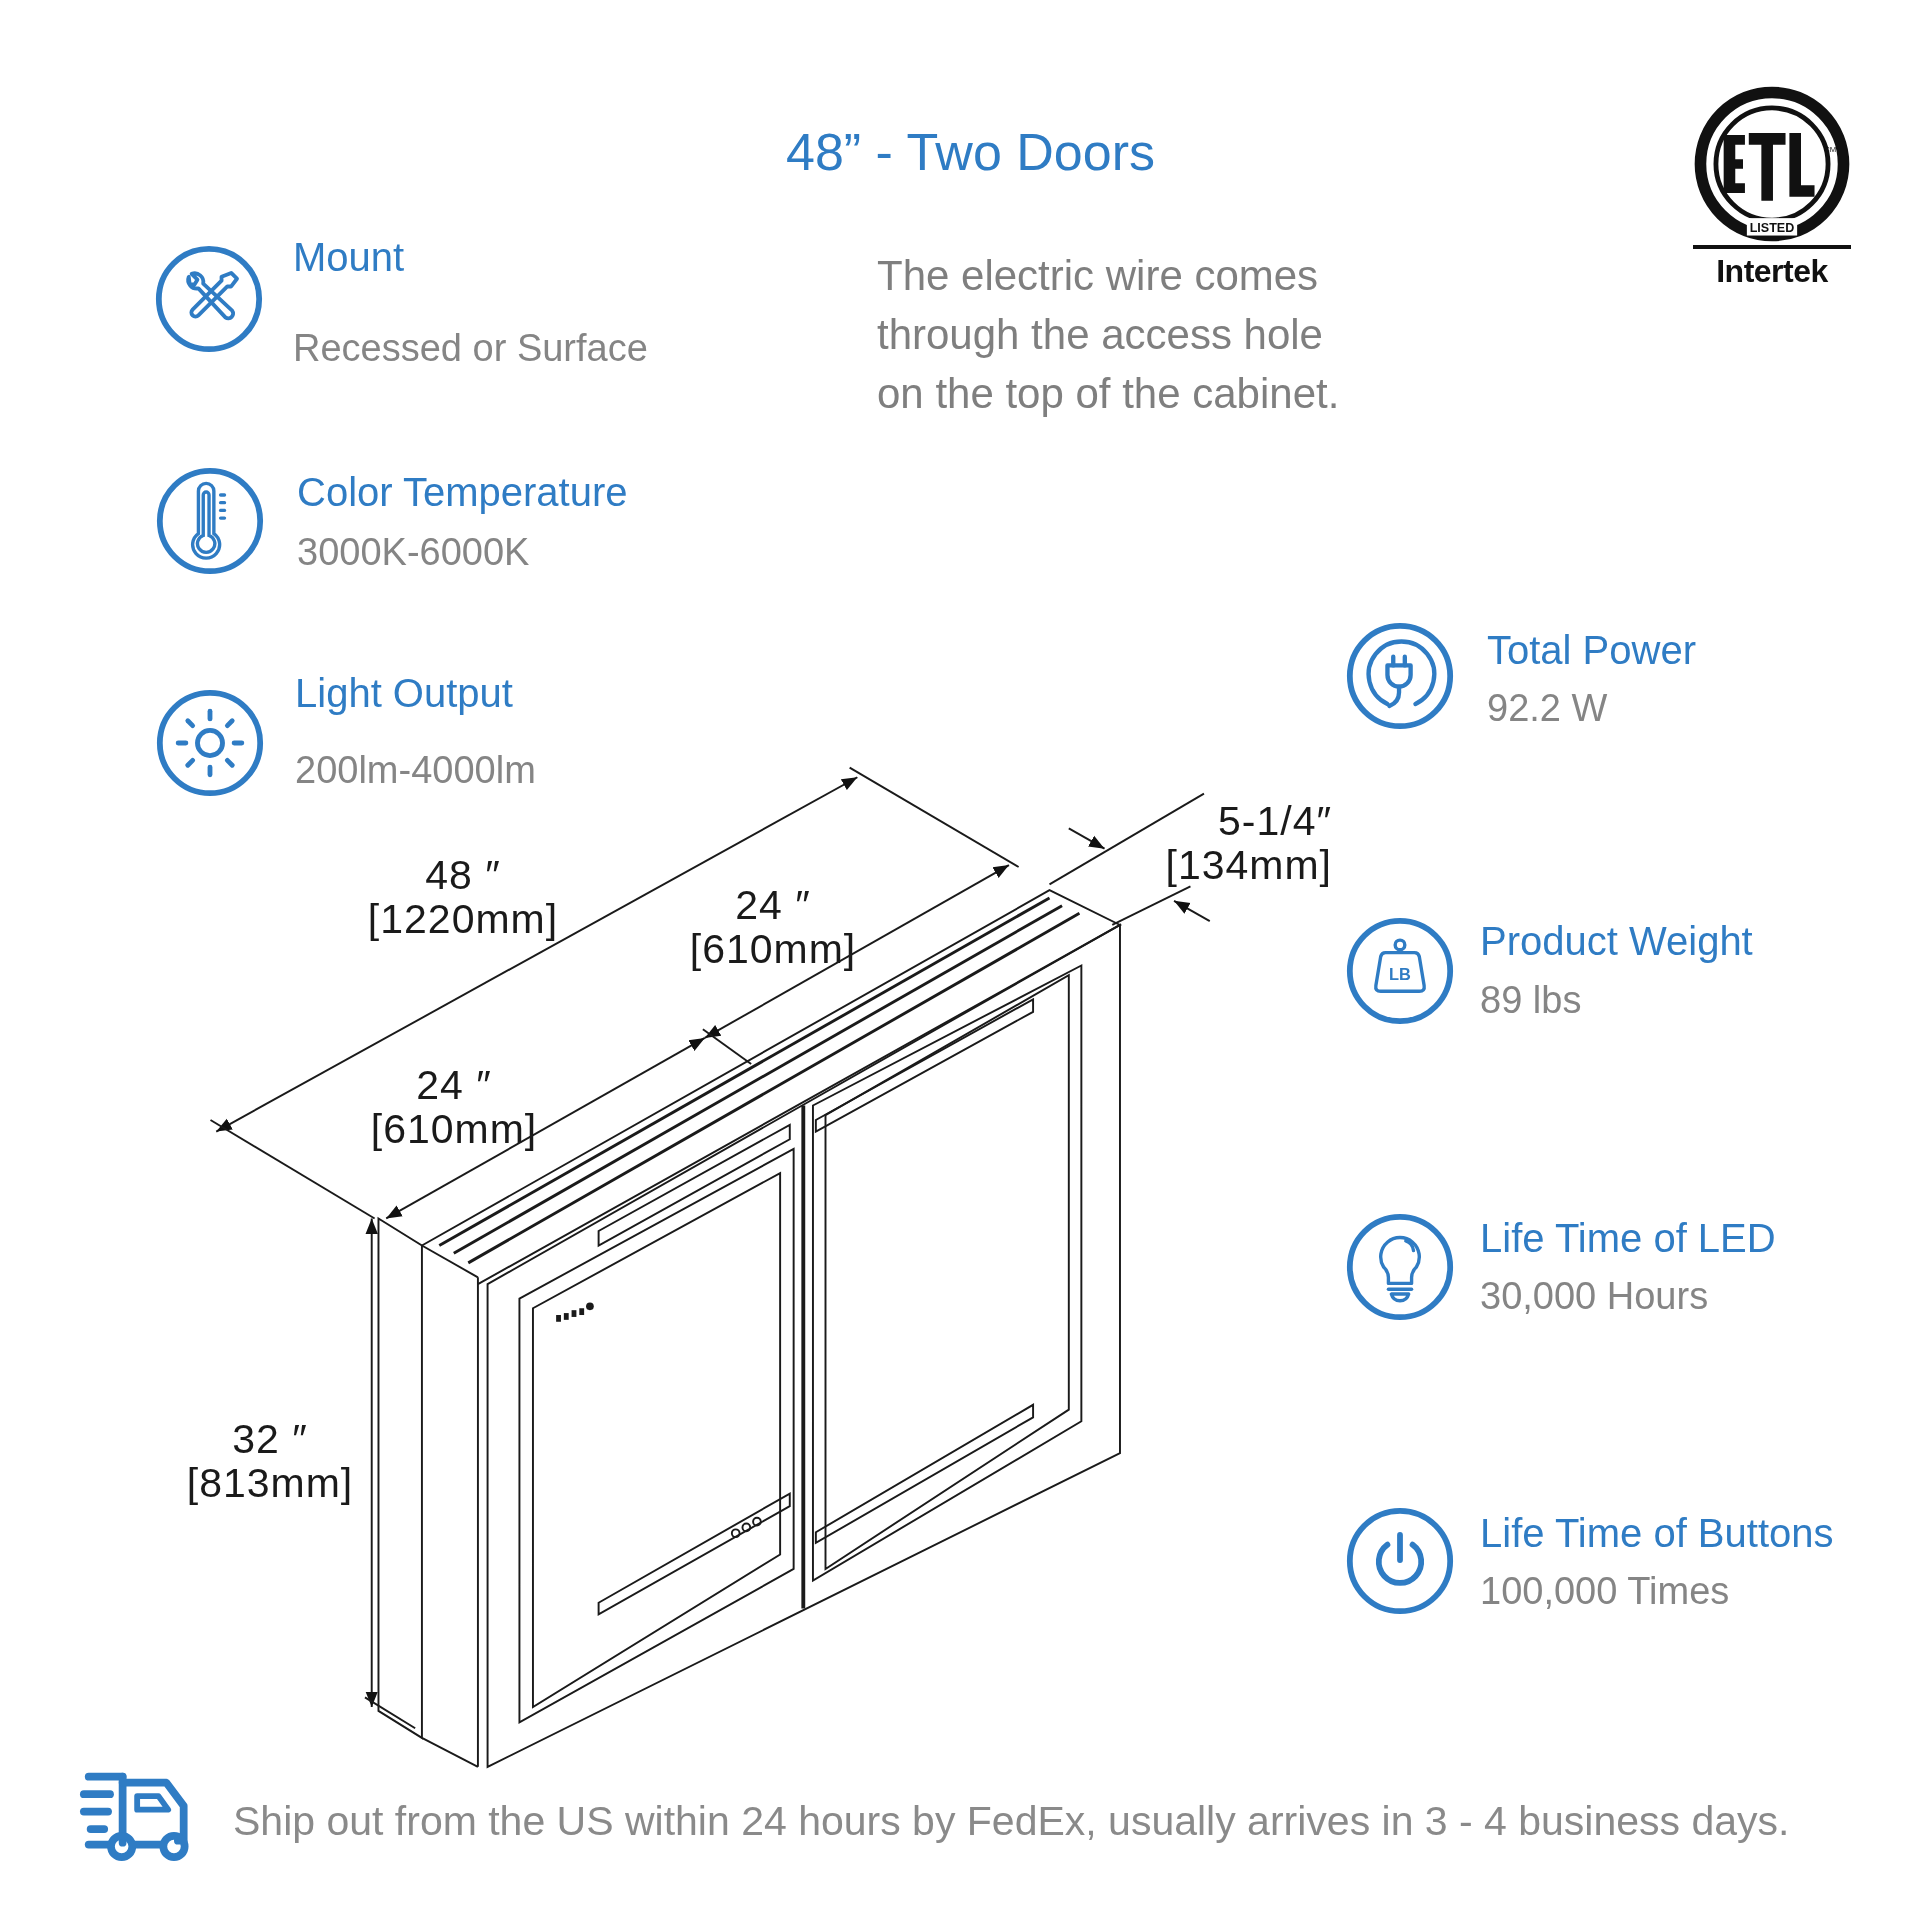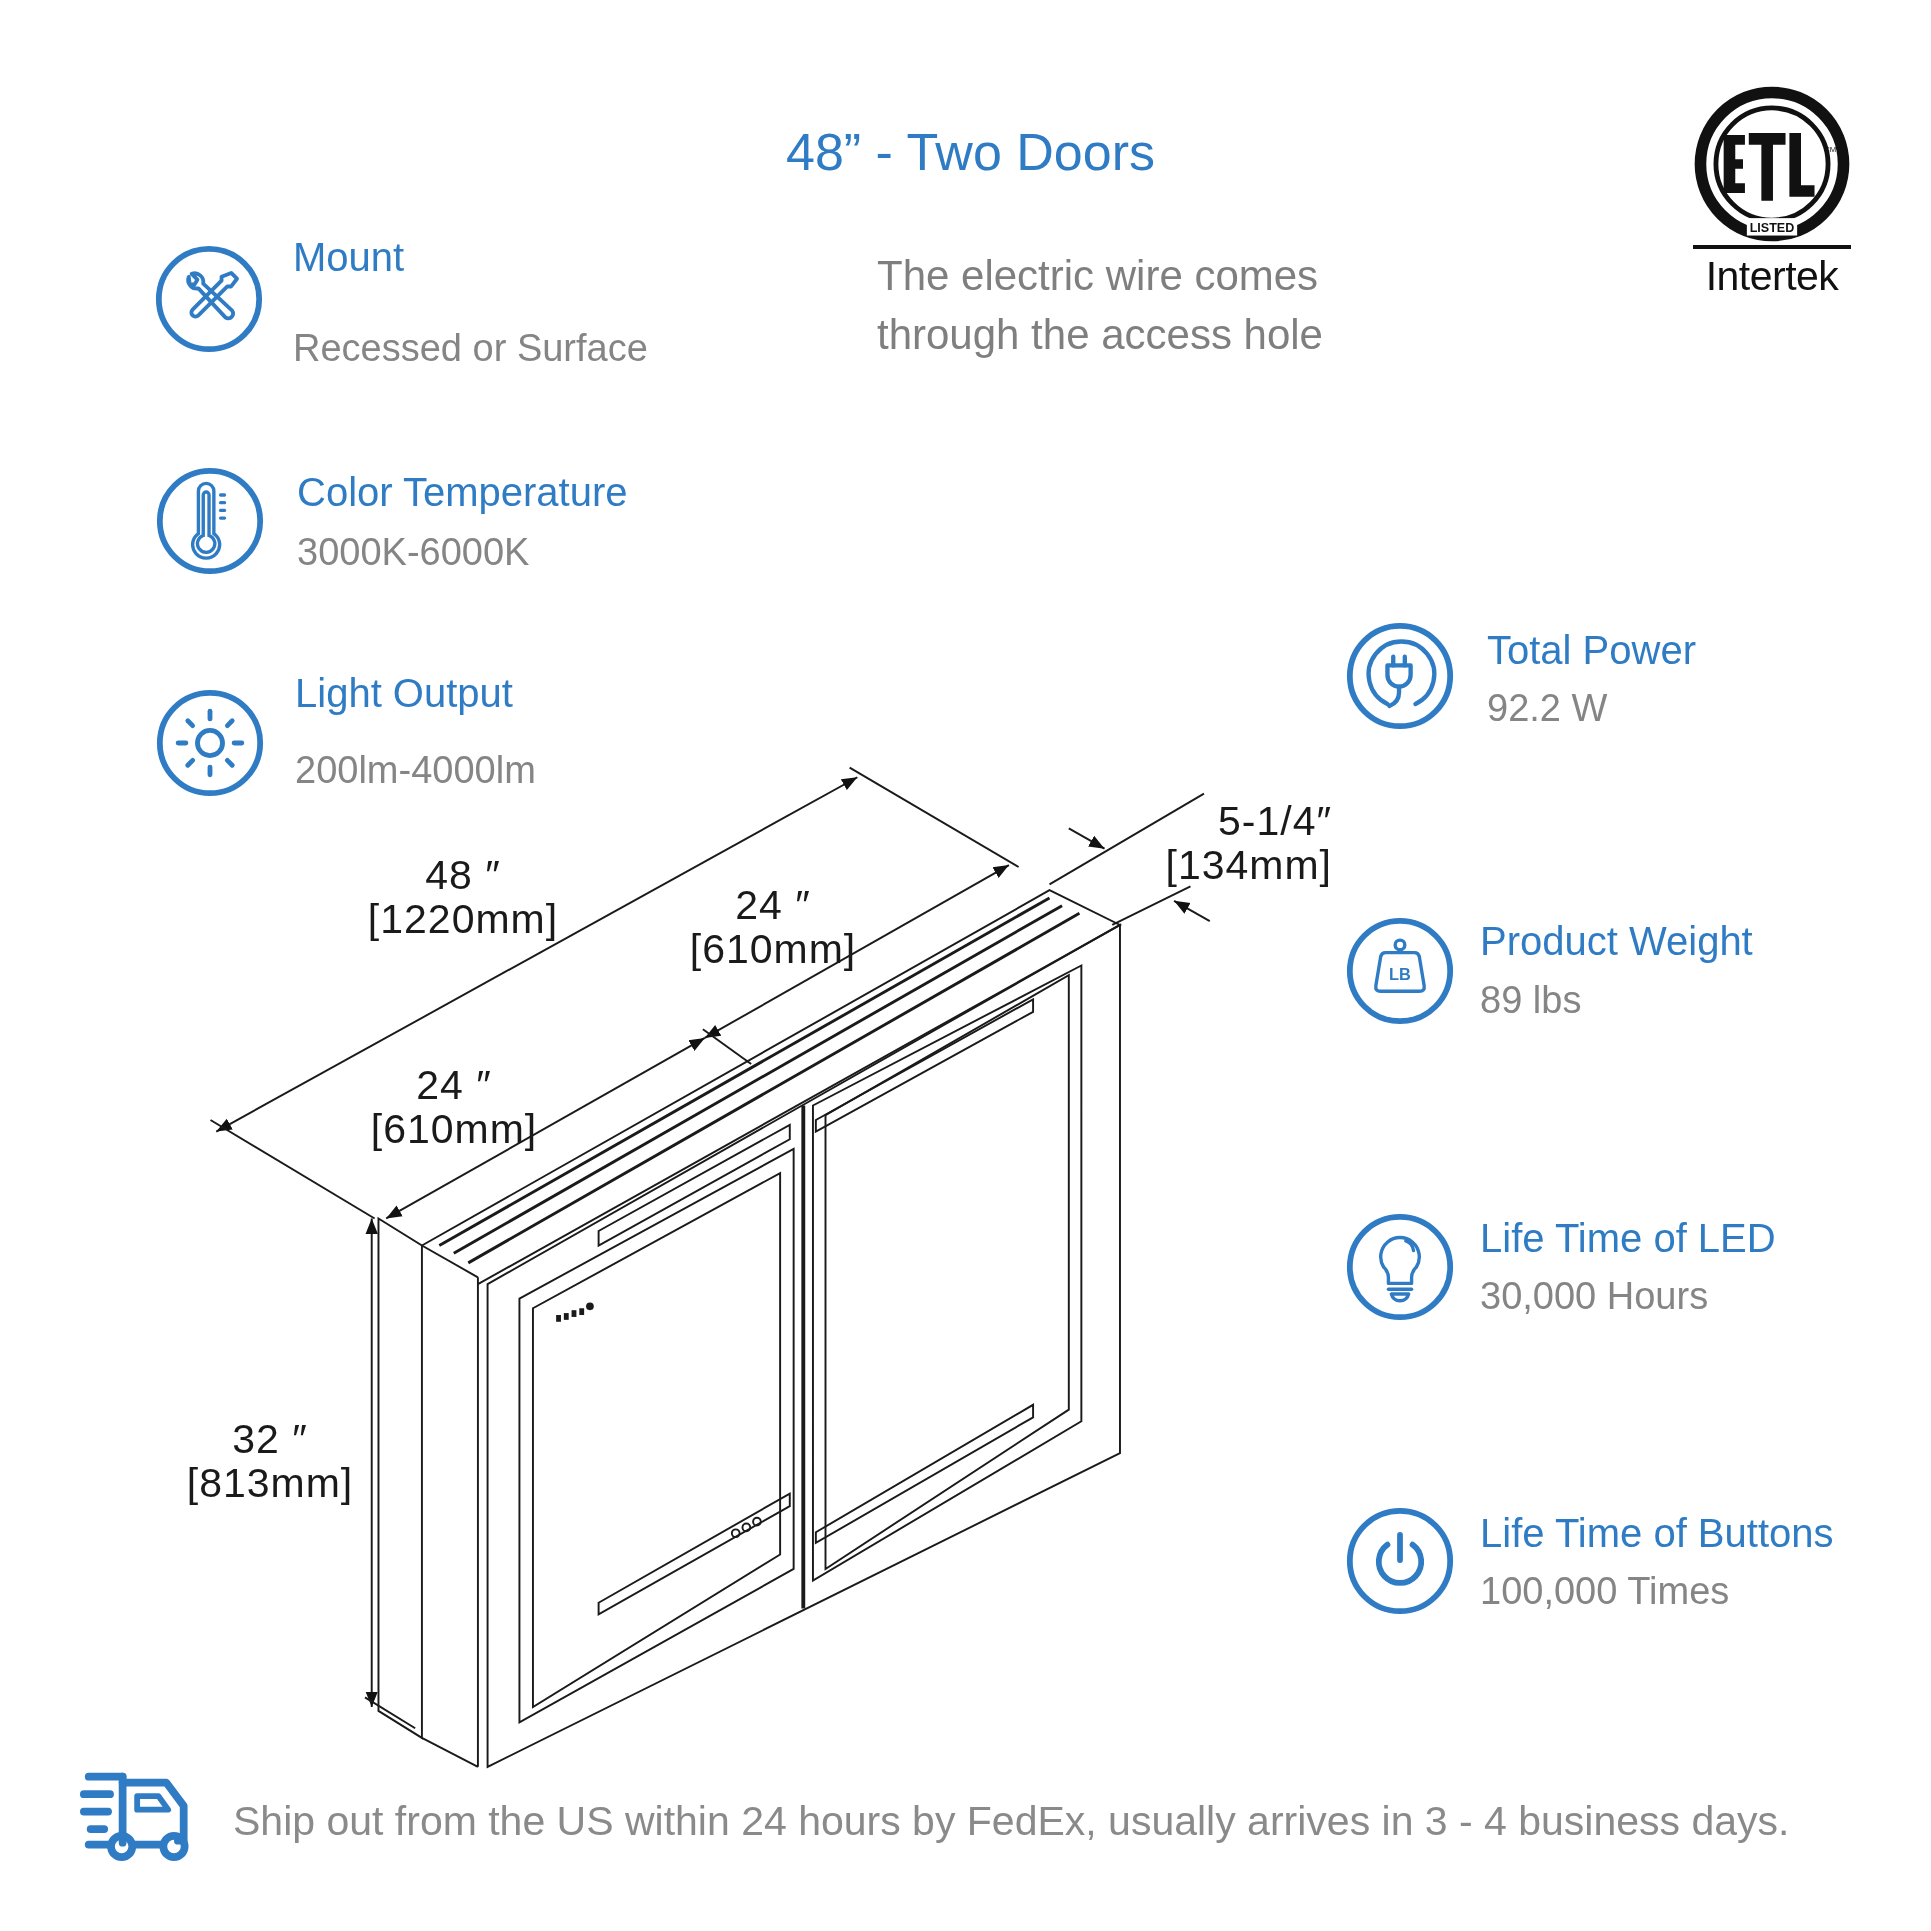--- a/index.html
+++ b/index.html
@@ -6,21 +6,21 @@
   body { width:1931px; height:1931px; position:relative; overflow:hidden; font-family:"Liberation Sans", sans-serif; }
   .abs { position:absolute; }
   .title { left:0; width:1941px; top:121px; text-align:center; color:#2f7cc4; font-size:52px; line-height:62px; }
   .feat-title { color:#2f7cc4; font-weight:normal; font-size:40px; line-height:46px; white-space:nowrap; }
   .feat-value { color:#858585; font-size:38px; line-height:44px; white-space:nowrap; }
   .note { left:877px; top:246px; width:541px; color:#7f7f7f; font-size:42px; line-height:59px; }
   .ship { left:233px; top:1796px; color:#8a8a8a; font-size:41px; line-height:50px; white-space:nowrap; }
   .icon { width:110px; height:110px; }
   .dim { color:#1a1a1a; font-size:41px; line-height:44px; text-align:center; white-space:nowrap; letter-spacing:1px;margin-top:40px; }
   .etl-wrap { left:1685px; top:77px; width:174px; height:232px; }
-  .intertek { left:1685px; top:253px; width:174px; text-align:center; font-size:41px; font-weight:normal; color:#111; letter-spacing:-0.5px; }
+  .intertek { left:1685px; top:253px; width:174px; text-align:center; font-size:32px; font-weight:bold; color:#111; letter-spacing:-0.5px; }
   svg { display:block; }
 </style>
 </head>
 <body>
 
 <div class="abs title">48” - Two Doors</div>
 
 <div class="abs etl-wrap">
   <svg width="174" height="174" viewBox="0 0 180 180">
     <circle cx="90" cy="90" r="74" fill="none" stroke="#111" stroke-width="12"></circle>
@@ -35,20 +35,21 @@
     <text x="90" y="160" text-anchor="middle" font-family="Liberation Sans, sans-serif" font-weight="bold" font-size="13" fill="#111">LISTED</text>
     <text x="144" y="78" font-family="Liberation Sans, sans-serif" font-size="8" fill="#111">CM</text>
   </svg>
   <div style="position:absolute;left:7.7px;top:168px;width:158px;height:3.9px;background:#111;"></div>
 </div>
 <div class="abs intertek">Intertek</div>
 
 <div class="abs note">
   <div>The electric wire comes</div>
   <div>through the access hole</div>
+  <div>on the top of the cabinet.</div>
 </div>
 
 <div class="abs" style="left:154px;top:244px;">
   <svg class="icon" viewBox="0 0 114 114">
     <circle cx="57" cy="57" r="52" fill="none" stroke="#2f7cc4" stroke-width="6"></circle>
     <g fill="none" stroke="#2f7cc4" stroke-width="4" stroke-linecap="round" stroke-linejoin="round">
       <path d="M36 34 a9 9 0 0 0 10 12 l28 30 a5 5 0 0 0 7 -7 l-30 -28 a9 9 0 0 0 -12 -10 l6 6 -3 5 -5 0 z"></path>
       <path d="M80 30 l6 6 -6 8 -4 0 -30 30 a4 4 0 0 1 -6 -6 l30 -30 0 -4 z"></path>
     </g>
   </svg>

